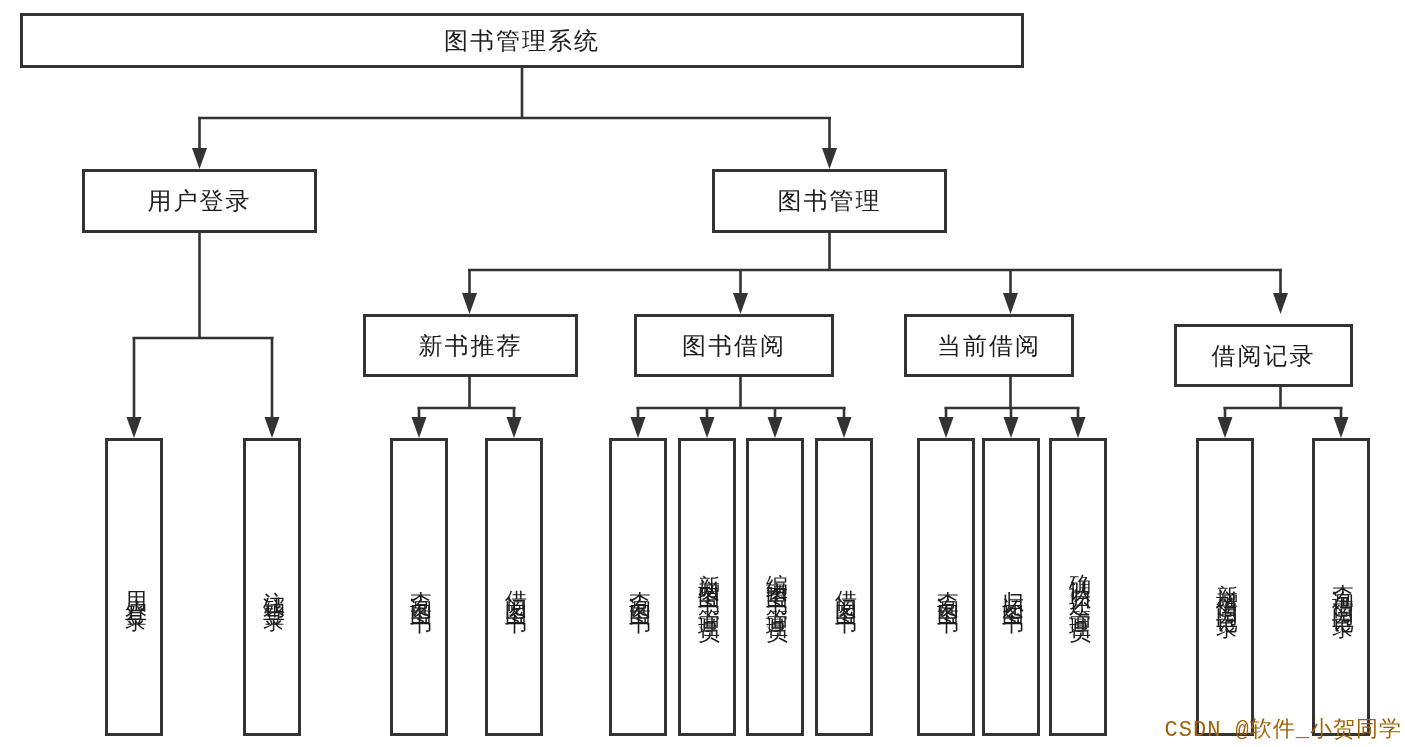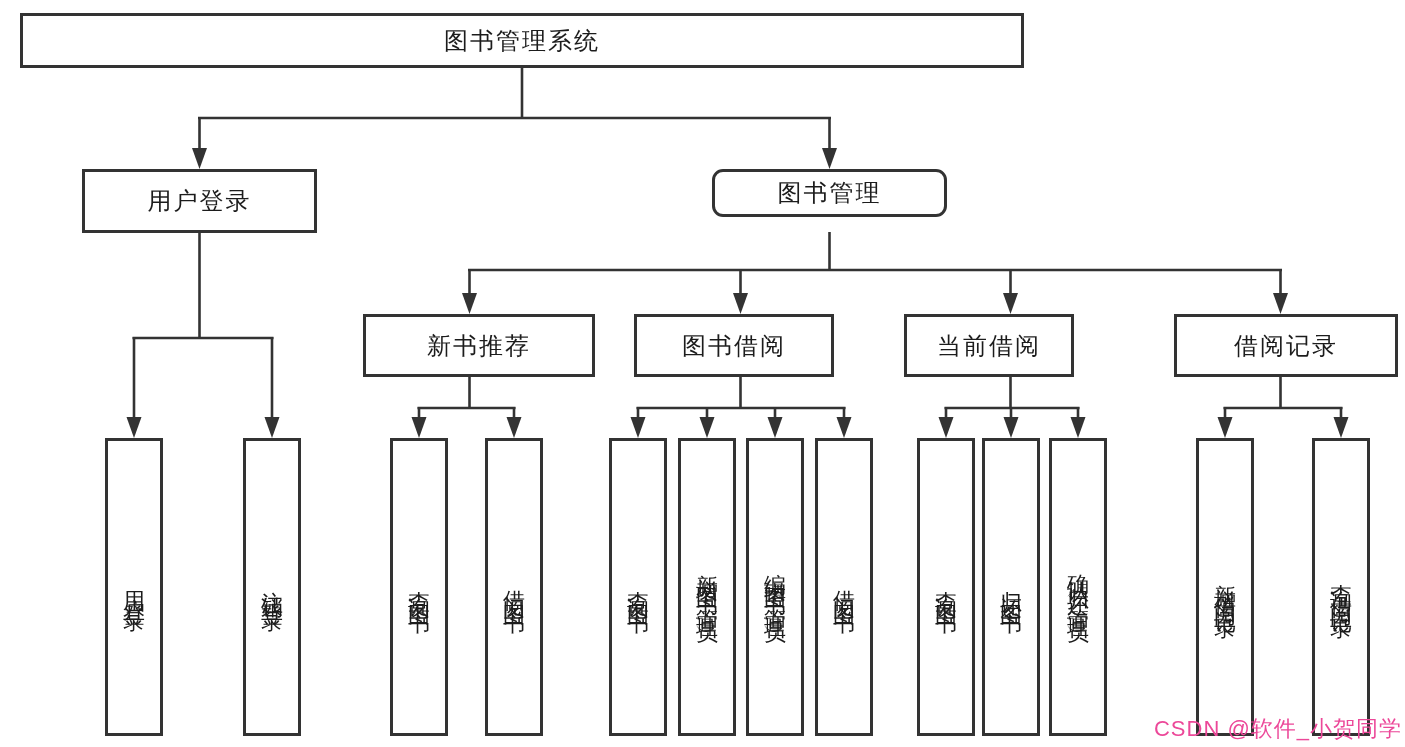--- a/index.html
+++ b/index.html
@@ -1,41 +1,41 @@
 <!DOCTYPE html>
 <html><head>
 <meta charset="utf-8">
 <style>
   html,body{margin:0;padding:0;background:#ffffff;}
   #canvas{
     position:relative;
     width:1405px;height:747px;
     background:#ffffff;
-    font-family:Liberation Sans, sans-serif;
+    font-family:Liberation Mono, monospace;
     overflow:hidden;
   }
   svg.connectors{position:absolute;left:0;top:0;}
   svg.connectors line{stroke:#333333;stroke-width:2.6;}
   svg.connectors polygon{fill:#333333;}
   .node{
     position:absolute;box-sizing:border-box;
     background:#ffffff;border:3px solid #333333;
     display:flex;align-items:center;justify-content:center;
   }
   .h-label{
     font-size:24px;color:#1c1c1c;letter-spacing:2px;white-space:nowrap;
   }
   .v-label{
     writing-mode:vertical-rl;text-orientation:mixed;
     font-size:22px;line-height:1;letter-spacing:7px;
     color:#1c1c1c;
   }
   .watermark{
     position:absolute;right:3px;bottom:3px;
-    font-size:22px;color:#ec4899;letter-spacing:1px;
+    font-size:22px;color:#a16207;letter-spacing:1px;
     z-index:5;white-space:nowrap;
   }
 </style>
 </head>
 <body>
 
 <div id="canvas">
 
   <svg class="connectors" width="1405" height="747">
 
@@ -99,34 +99,34 @@
     <polygon points="1333.5,417 1348.5,417 1341,438"></polygon>
   </svg>
 
   <div class="node" style="left:20px;top:13px;width:1004px;height:55px;">
     <span class="h-label">图书管理系统</span>
   </div>
 
   <div class="node" style="left:82px;top:169px;width:235px;height:64px;">
     <span class="h-label">用户登录</span>
   </div>
-  <div class="node" style="left:712px;top:169px;width:235px;height:48px;border-radius:11px;">
+  <div class="node" style="left:712px;top:169px;width:235px;height:64px;">
     <span class="h-label">图书管理</span>
   </div>
 
-  <div class="node" style="left:363px;top:314px;width:232px;height:63px;">
+  <div class="node" style="left:363px;top:314px;width:215px;height:63px;">
     <span class="h-label">新书推荐</span>
   </div>
   <div class="node" style="left:634px;top:314px;width:200px;height:63px;">
     <span class="h-label">图书借阅</span>
   </div>
   <div class="node" style="left:904px;top:314px;width:170px;height:63px;">
     <span class="h-label">当前借阅</span>
   </div>
-  <div class="node" style="left:1174px;top:314px;width:224px;height:63px;">
+  <div class="node" style="left:1174px;top:324px;width:179px;height:63px;">
     <span class="h-label">借阅记录</span>
   </div>
 
   <div class="node" style="left:105px;top:438px;width:58px;height:298px;">
     <span class="v-label">用户登录</span>
   </div>
   <div class="node" style="left:243px;top:438px;width:58px;height:298px;">
     <span class="v-label">注销登录</span>
   </div>
 

